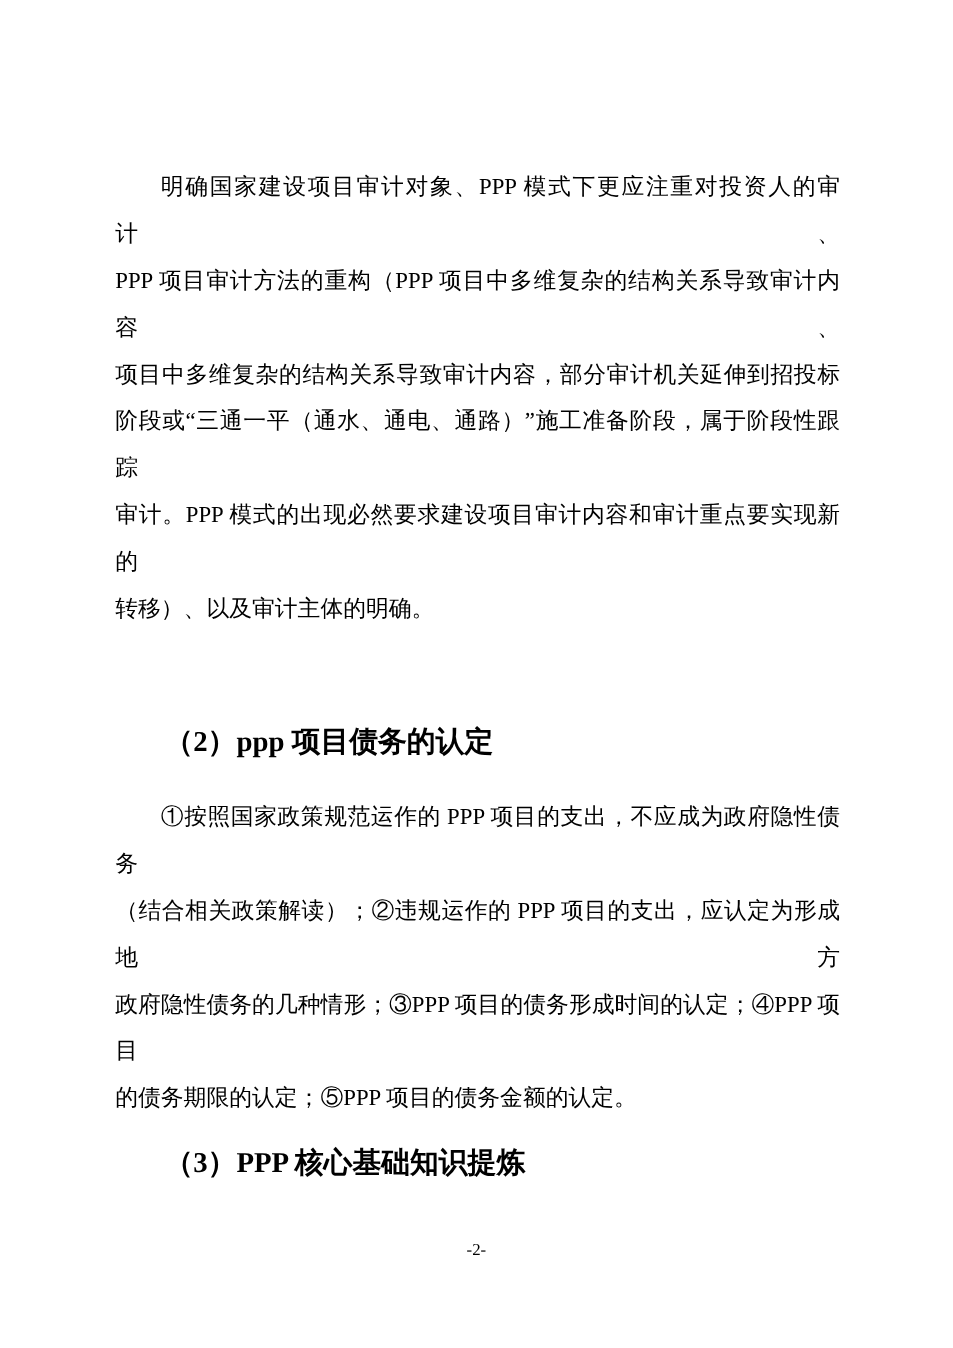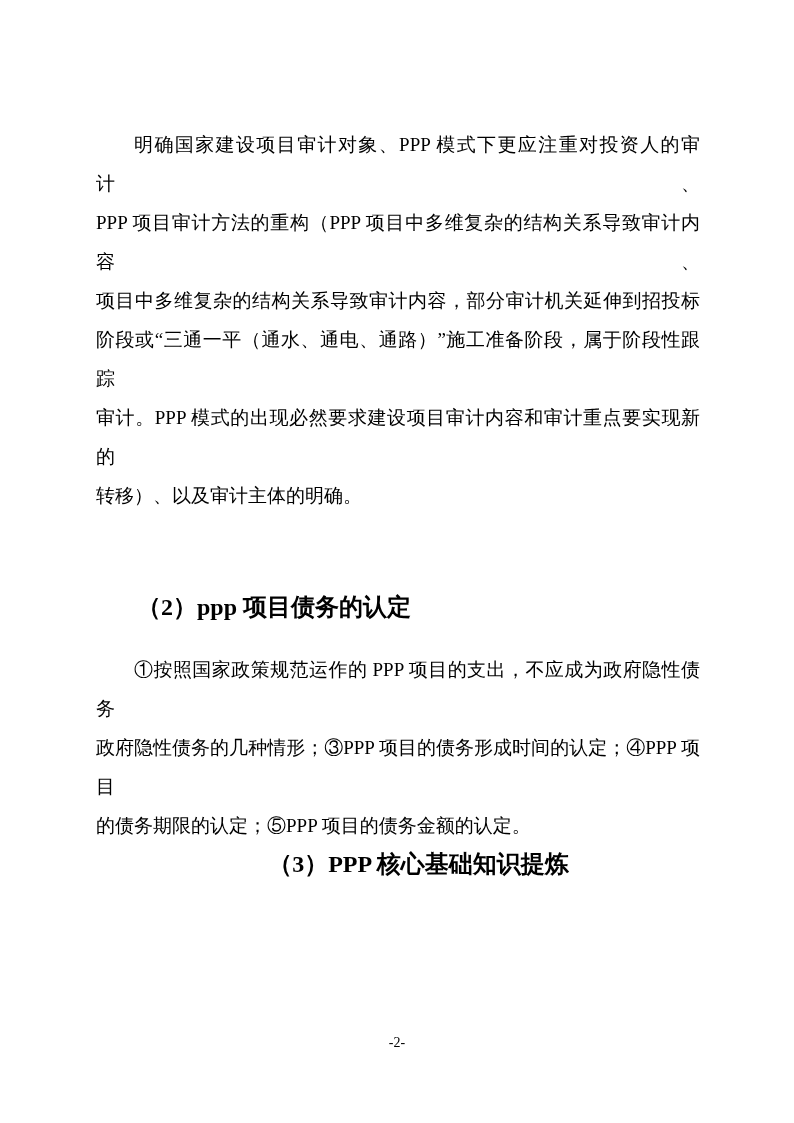--- a/index.html
+++ b/index.html
@@ -16,21 +16,21 @@
     color: #000000;
   }
   .page {
     position: absolute;
     inset: 0;
     background: #ffffff;
   }
   .doc {
     position: absolute;
     left: 96px;
-    top: 125px;
+    top: 137px;
     width: 604px;
     font-size: 19px;
     line-height: 39px;
   }
   .para { margin: 0; padding: 0; }
   .line {
     white-space: nowrap;
     overflow: visible;
   }
   
@@ -46,21 +46,21 @@
   .indent { text-indent: 38px; }
   .heading {
     margin: 0;
     padding-left: 41px;
     font-size: 24px;
     line-height: 39px;
     font-weight: bold;
   }
   .mt-h2   { margin-top: 73px; }
   .mt-p2   { margin-top: 23px; }
-  .mt-h3   { margin-top: 0; text-align: center; }
+  .mt-h3   { margin-top: 16px; }
   .footer {
     position: absolute;
     left: 0;
     right: 0;
     top: 1033px;
     text-align: center;
     font-size: 14px;
     line-height: 20px;
     color: #000000;
   }
@@ -77,20 +77,21 @@
       <div class="line jl">项目中多维复杂的结构关系导致审计内容，部分审计机关延伸到招投标</div>
       <div class="line jl">阶段或“三通一平（通水、通电、通路）”施工准备阶段，属于阶段性跟踪</div>
       <div class="line jl">审计。PPP 模式的出现必然要求建设项目审计内容和审计重点要实现新的</div>
       <div class="line last">转移）、以及审计主体的明确。</div>
     </div>
 
     <h2 class="heading mt-h2">（2）ppp 项目债务的认定</h2>
 
     <div class="para mt-p2">
       <div class="line jl indent">①按照国家政策规范运作的 PPP 项目的支出，不应成为政府隐性债务</div>
+      <div class="line jl">（结合相关政策解读）；②违规运作的 PPP 项目的支出，应认定为形成地方</div>
       <div class="line jl">政府隐性债务的几种情形；③PPP 项目的债务形成时间的认定；④PPP 项目</div>
       <div class="line last">的债务期限的认定；⑤PPP 项目的债务金额的认定。</div>
     </div>
 
     <h2 class="heading mt-h3">（3）PPP 核心基础知识提炼</h2>
 
   </div>
 
   <div class="footer">-2-</div>
 </div>

